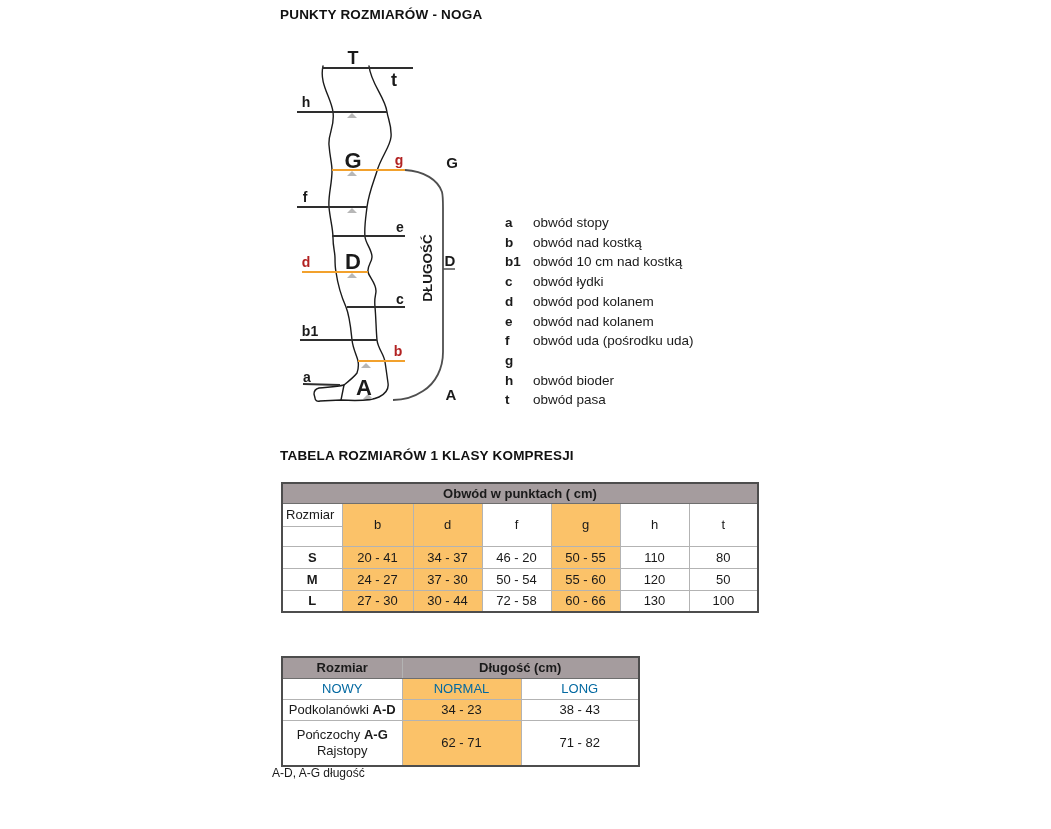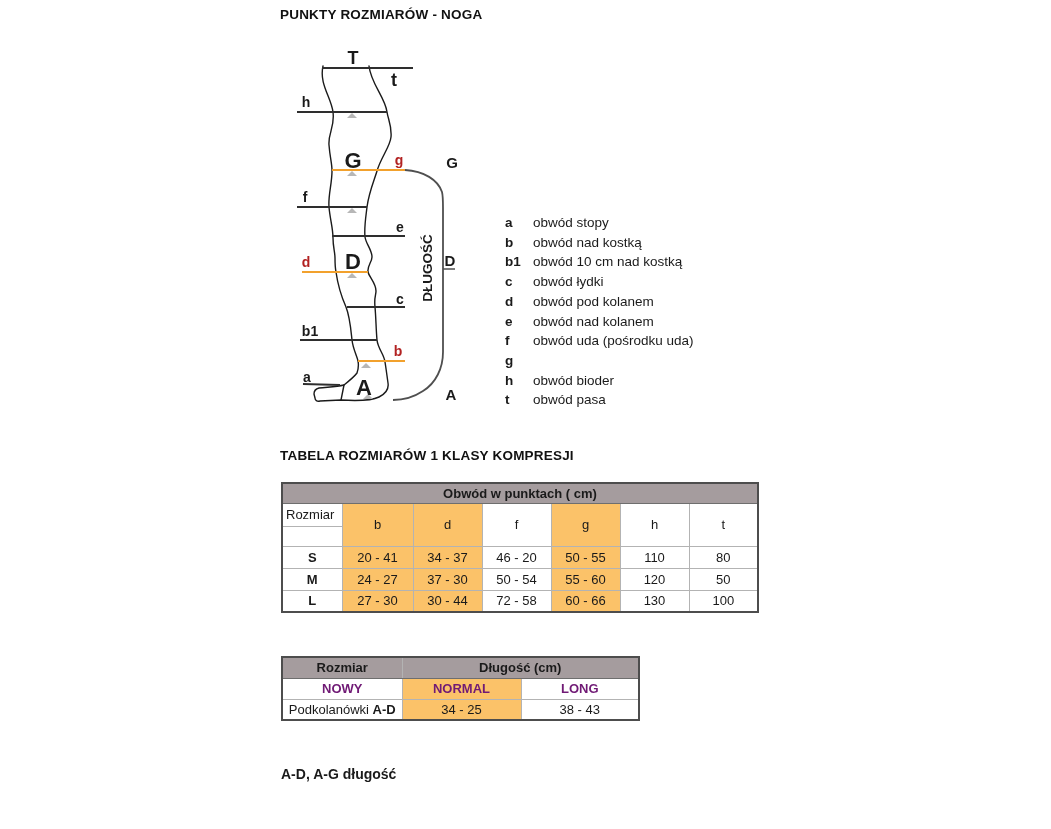--- a/index.html
+++ b/index.html
@@ -35,37 +35,37 @@
 
   
   table { border-collapse:collapse; table-layout:fixed; background:#fff; }
   td {
     border:1px solid #b3b3b3; font-size:13px; text-align:center;
     padding:0 2px; overflow:hidden; white-space:nowrap;
   }
   .tbl { border:2px solid #4d4d4d; }
   .ghead { background:#a59c9e; font-weight:bold; border-bottom:1px solid #6e6e6e; }
   .orange { background:#fbc269; }
-  .redtxt { color:#701a75; font-weight:bold; }
+  .redtxt { color:#0369a1; font-weight:normal; }
   .bold { font-weight:bold; }
 
   #size-table { left:281px; top:482px; width:476px;padding-left:8px; }
   #size-table .rozmiar-cell { text-align:left; padding-left:3px; }
   #size-table tr.r-head td { height:20px; }
   #size-table tr.r-rozmiar td { height:23px; }
   #size-table tr.r-empty td { height:20px; }
   #size-table tr.r-data td { height:22px; }
 
   #length-table { left:281px; top:656px; width:357px; }
   #length-table tr.r-head td { height:21px; }
   #length-table tr.r-variant td { height:21px; }
   #length-table tr.r1 td { height:21px; }
   #length-table tr.r2 td { height:46px; white-space:normal; line-height:16px; }
 
-  #footnote { left:281px; top:766px; font-size:14px;font-weight:bold; }
+  #footnote { left:272px; top:766px; font-size:12px; }
 </style>
 </head>
 <body>
 
 <div id="main-title" class="abs doc-title">PUNKTY ROZMIARÓW - NOGA</div>
 
 <svg id="leg-diagram" class="abs" viewBox="290 45 195 390">
 
   <path class="outline" d="M 323,66
     C 319,84 331,97 333,112
@@ -255,19 +255,27 @@
     <td class="ghead">Rozmiar</td>
     <td colspan="2" class="ghead">Długość (cm)</td>
   </tr>
   <tr class="r-variant">
     <td class="redtxt">NOWY</td>
     <td class="redtxt orange">NORMAL</td>
     <td class="redtxt">LONG</td>
   </tr>
   <tr class="r1">
     <td><span>Podkolanówki</span> <b>A-D</b></td>
-    <td class="orange">34 - 25</td>
+    <td class="orange">34 - 23</td>
     <td>38 - 43</td>
+  </tr>
+  <tr class="r2">
+    <td>
+      <div><span>Pończochy</span> <b>A-G</b></div>
+      <div>Rajstopy</div>
+    </td>
+    <td class="orange">62 - 71</td>
+    <td>71 - 82</td>
   </tr>
 </tbody>
   </table>
 
 <div id="footnote" class="abs">A-D, A-G długość</div>
 
 </body></html>

